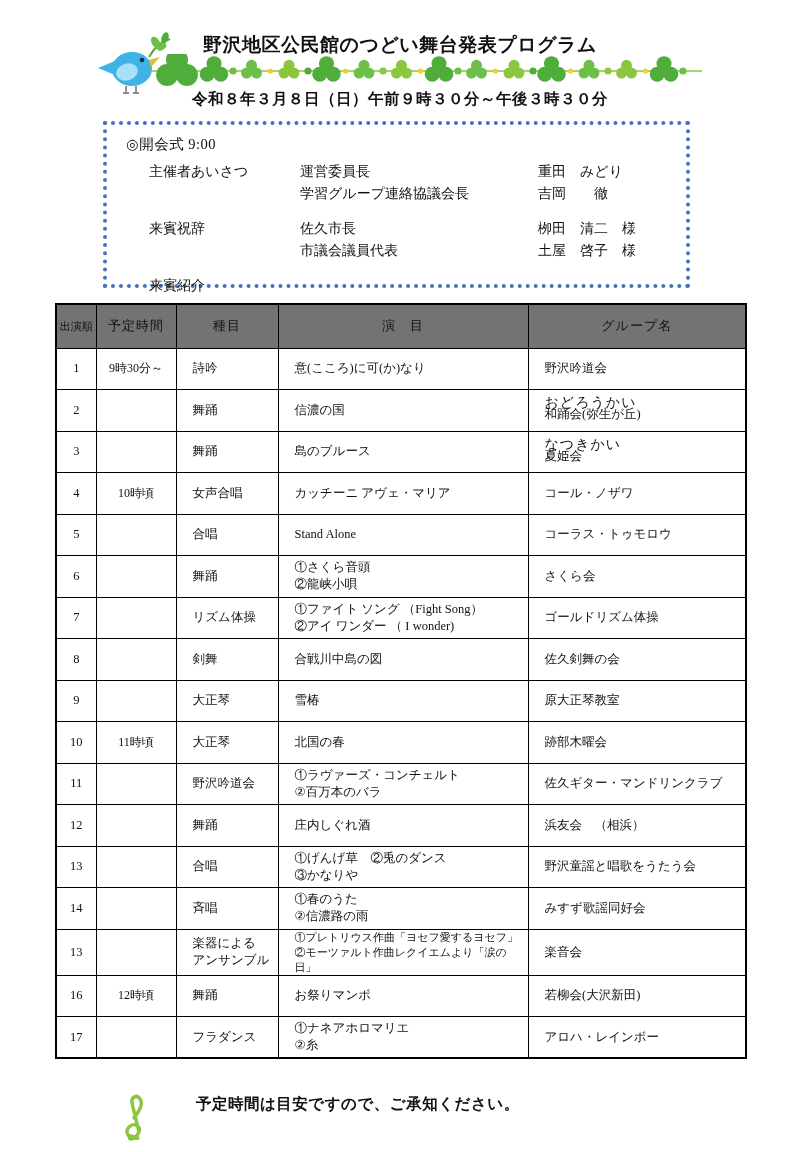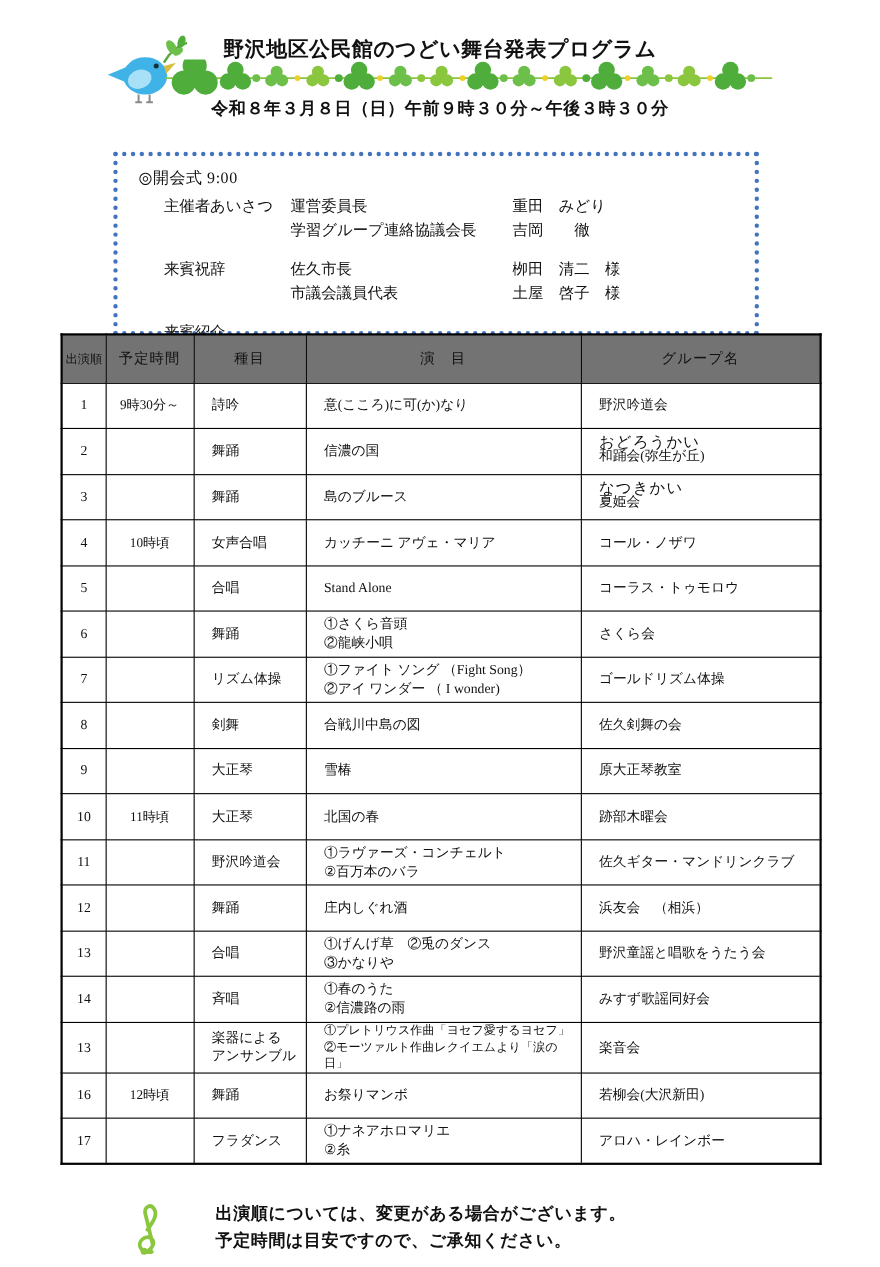--- a/index.html
+++ b/index.html
@@ -17,28 +17,28 @@
   }
   .bird{position:absolute;left:96px;top:32px;width:76px;height:66px;}
   .garland{position:absolute;left:150px;top:54px;width:556px;height:34px;}
   .date-line{
     position:absolute;top:89px;left:0;width:100%;text-align:center;
     font-size:15.5px;font-weight:bold;letter-spacing:.5px;
   }
 
   
   .ceremony-box{
-    position:absolute;left:103px;top:138px;width:587px;height:167px;
+    position:absolute;left:103px;top:121px;width:587px;height:167px;
     box-sizing:border-box;border:4px dotted #4273be;
     font-family:"Liberation Serif","DejaVu Serif",serif;font-size:14px;
   }
   .ceremony-heading{margin:10px 0 7px 19px;font-size:14.5px;letter-spacing:.5px;}
   .ceremony-rows{margin-left:42px;}
   .ceremony-group{margin-bottom:13px;}
-  .c-row{display:flex;line-height:22px;white-space:pre;}
+  .c-row{display:flex;line-height:22px;white-space:pre;gap:36px;}
   .c-label{width:115px;}
   .c-role{width:202px;}
   .c-name{flex:1;}
 
   
   .program-table{
     position:absolute;left:55px;top:303px;width:690px;
     border-collapse:collapse;table-layout:fixed;
     font-family:"Liberation Serif","DejaVu Serif",serif;
     border:2.5px solid #000;
@@ -319,18 +319,17 @@
         </tr>
       </tbody>
   </table>
 
   <div class="footer">
     <svg class="clef" viewBox="0 0 34 52">
       <path d="M18 45 C9 47 4 39 9 34 C14 29 21 33 19 39 C17 44 12 46 10 45 M19 39 L12 10 C11 4 17 1 20 6 C24 12 18 19 14 25" fill="none" stroke="#8bc63f" stroke-width="3.4" stroke-linecap="round"></path>
       <circle cx="11" cy="44.5" r="3.2" fill="#8bc63f"></circle>
     </svg>
     <div class="footer-text">
-      <div>出演順については、変更がある場合がございます。</div>
       <div>予定時間は目安ですので、ご承知ください。</div>
     </div>
   </div>
 
 </div>
 
 </body></html>

